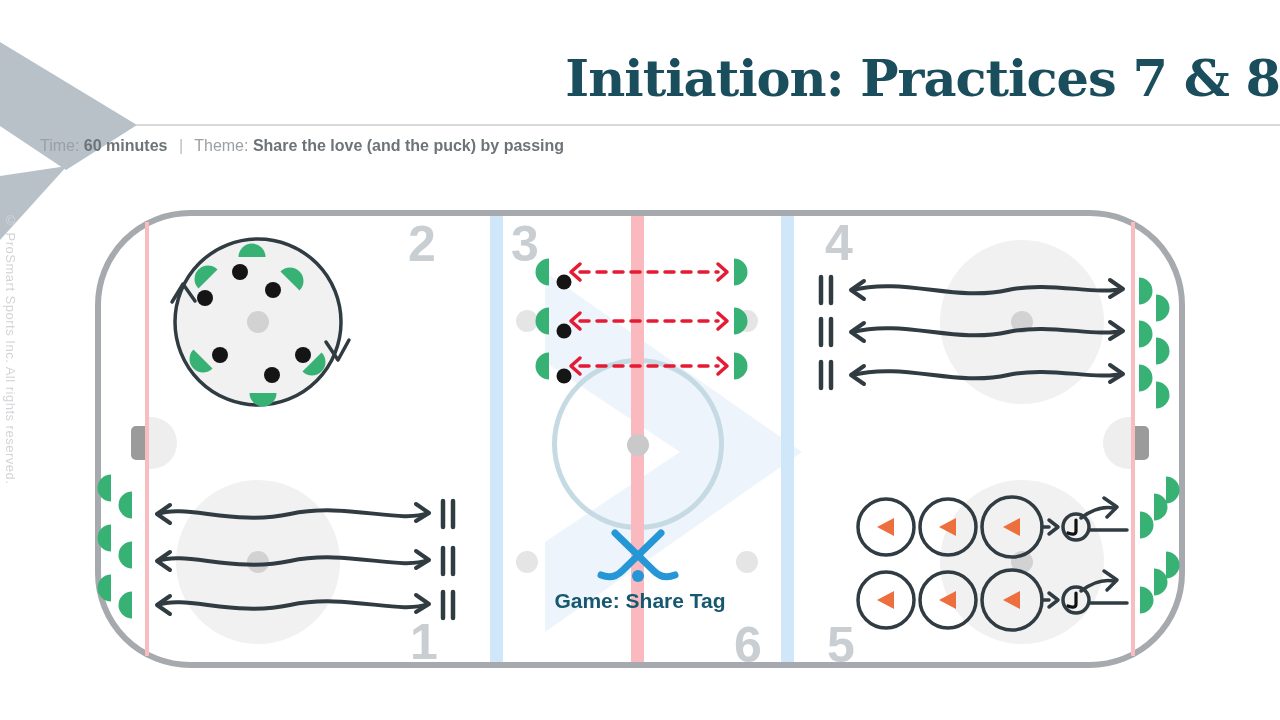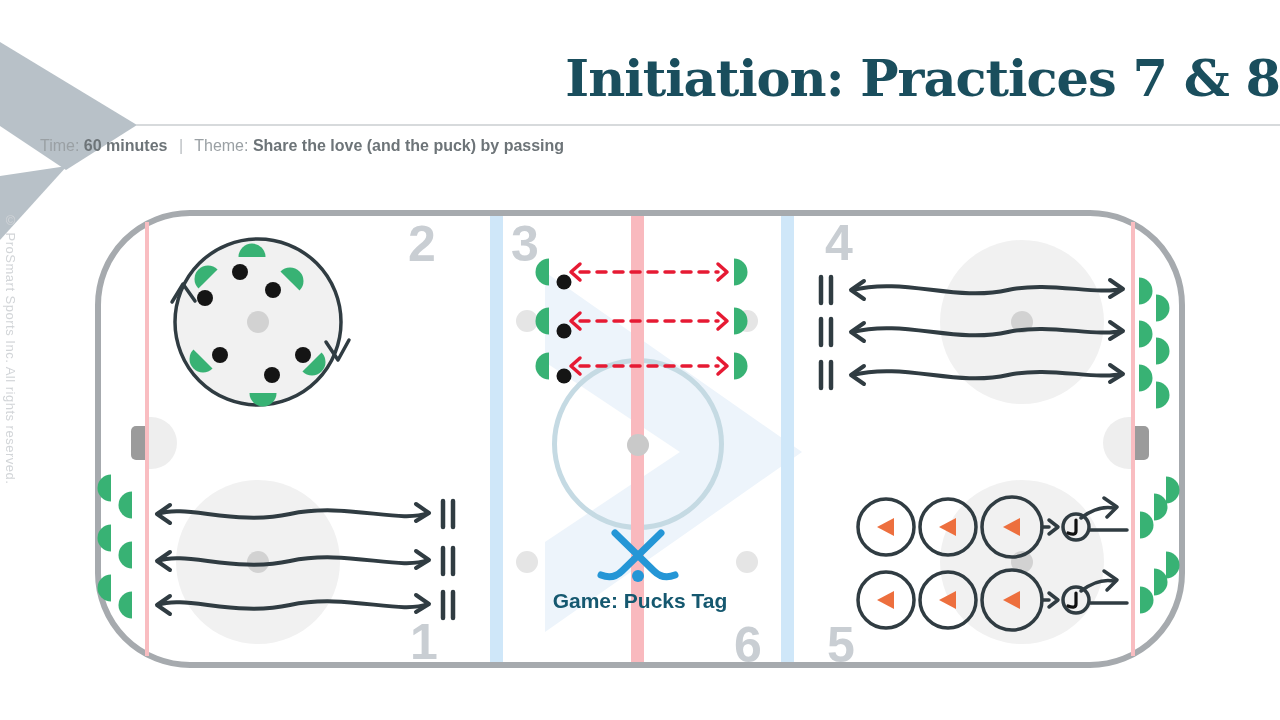--- a/index.html
+++ b/index.html
@@ -233,15 +233,15 @@
     </g>
   </svg>
 
   <span class="znum" style="left:422px;top:244px;">2</span>
   <span class="znum" style="left:525px;top:244px;">3</span>
   <span class="znum" style="left:839px;top:243px;">4</span>
   <span class="znum" style="left:424px;top:642px;">1</span>
   <span class="znum" style="left:748px;top:645px;">6</span>
   <span class="znum" style="left:841px;top:645px;">5</span>
 
-  <div class="game-label">Game: Pucks Tag</div>
+  <div class="game-label">Game: Share Tag</div>
 
 </div>
 
 </body></html>

